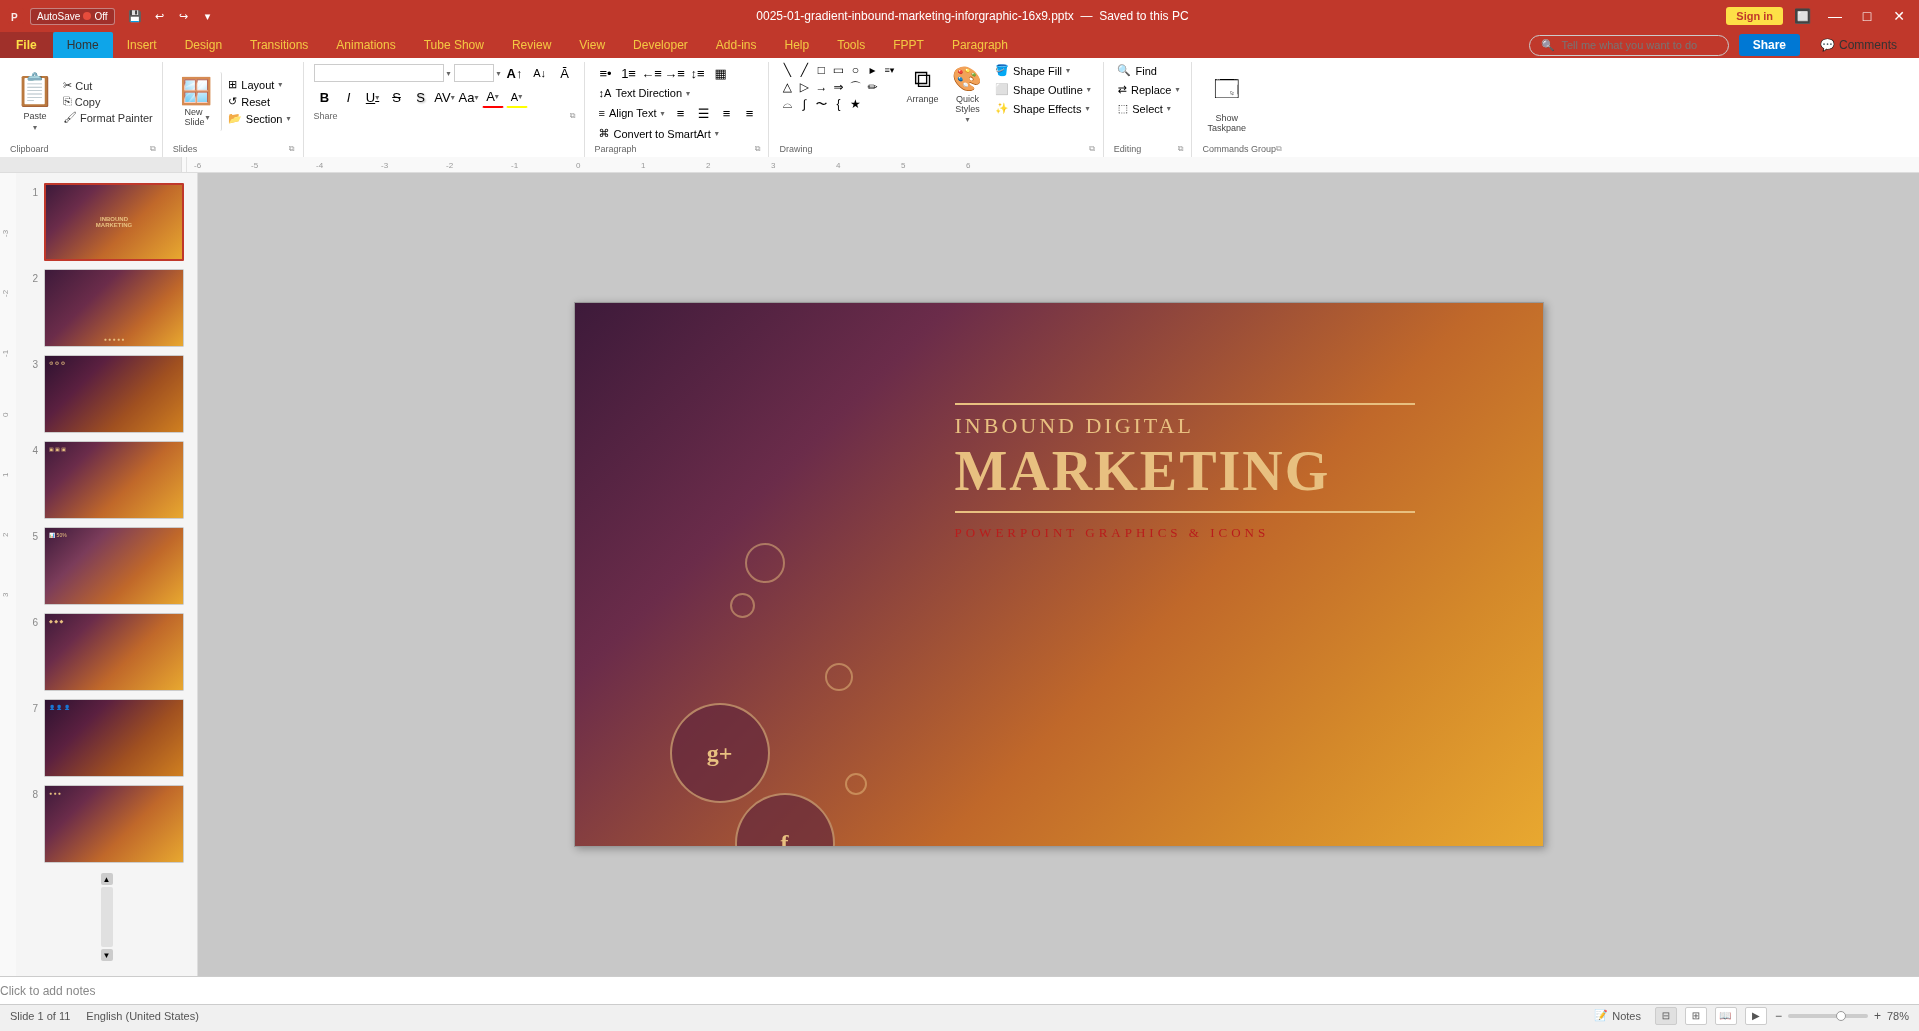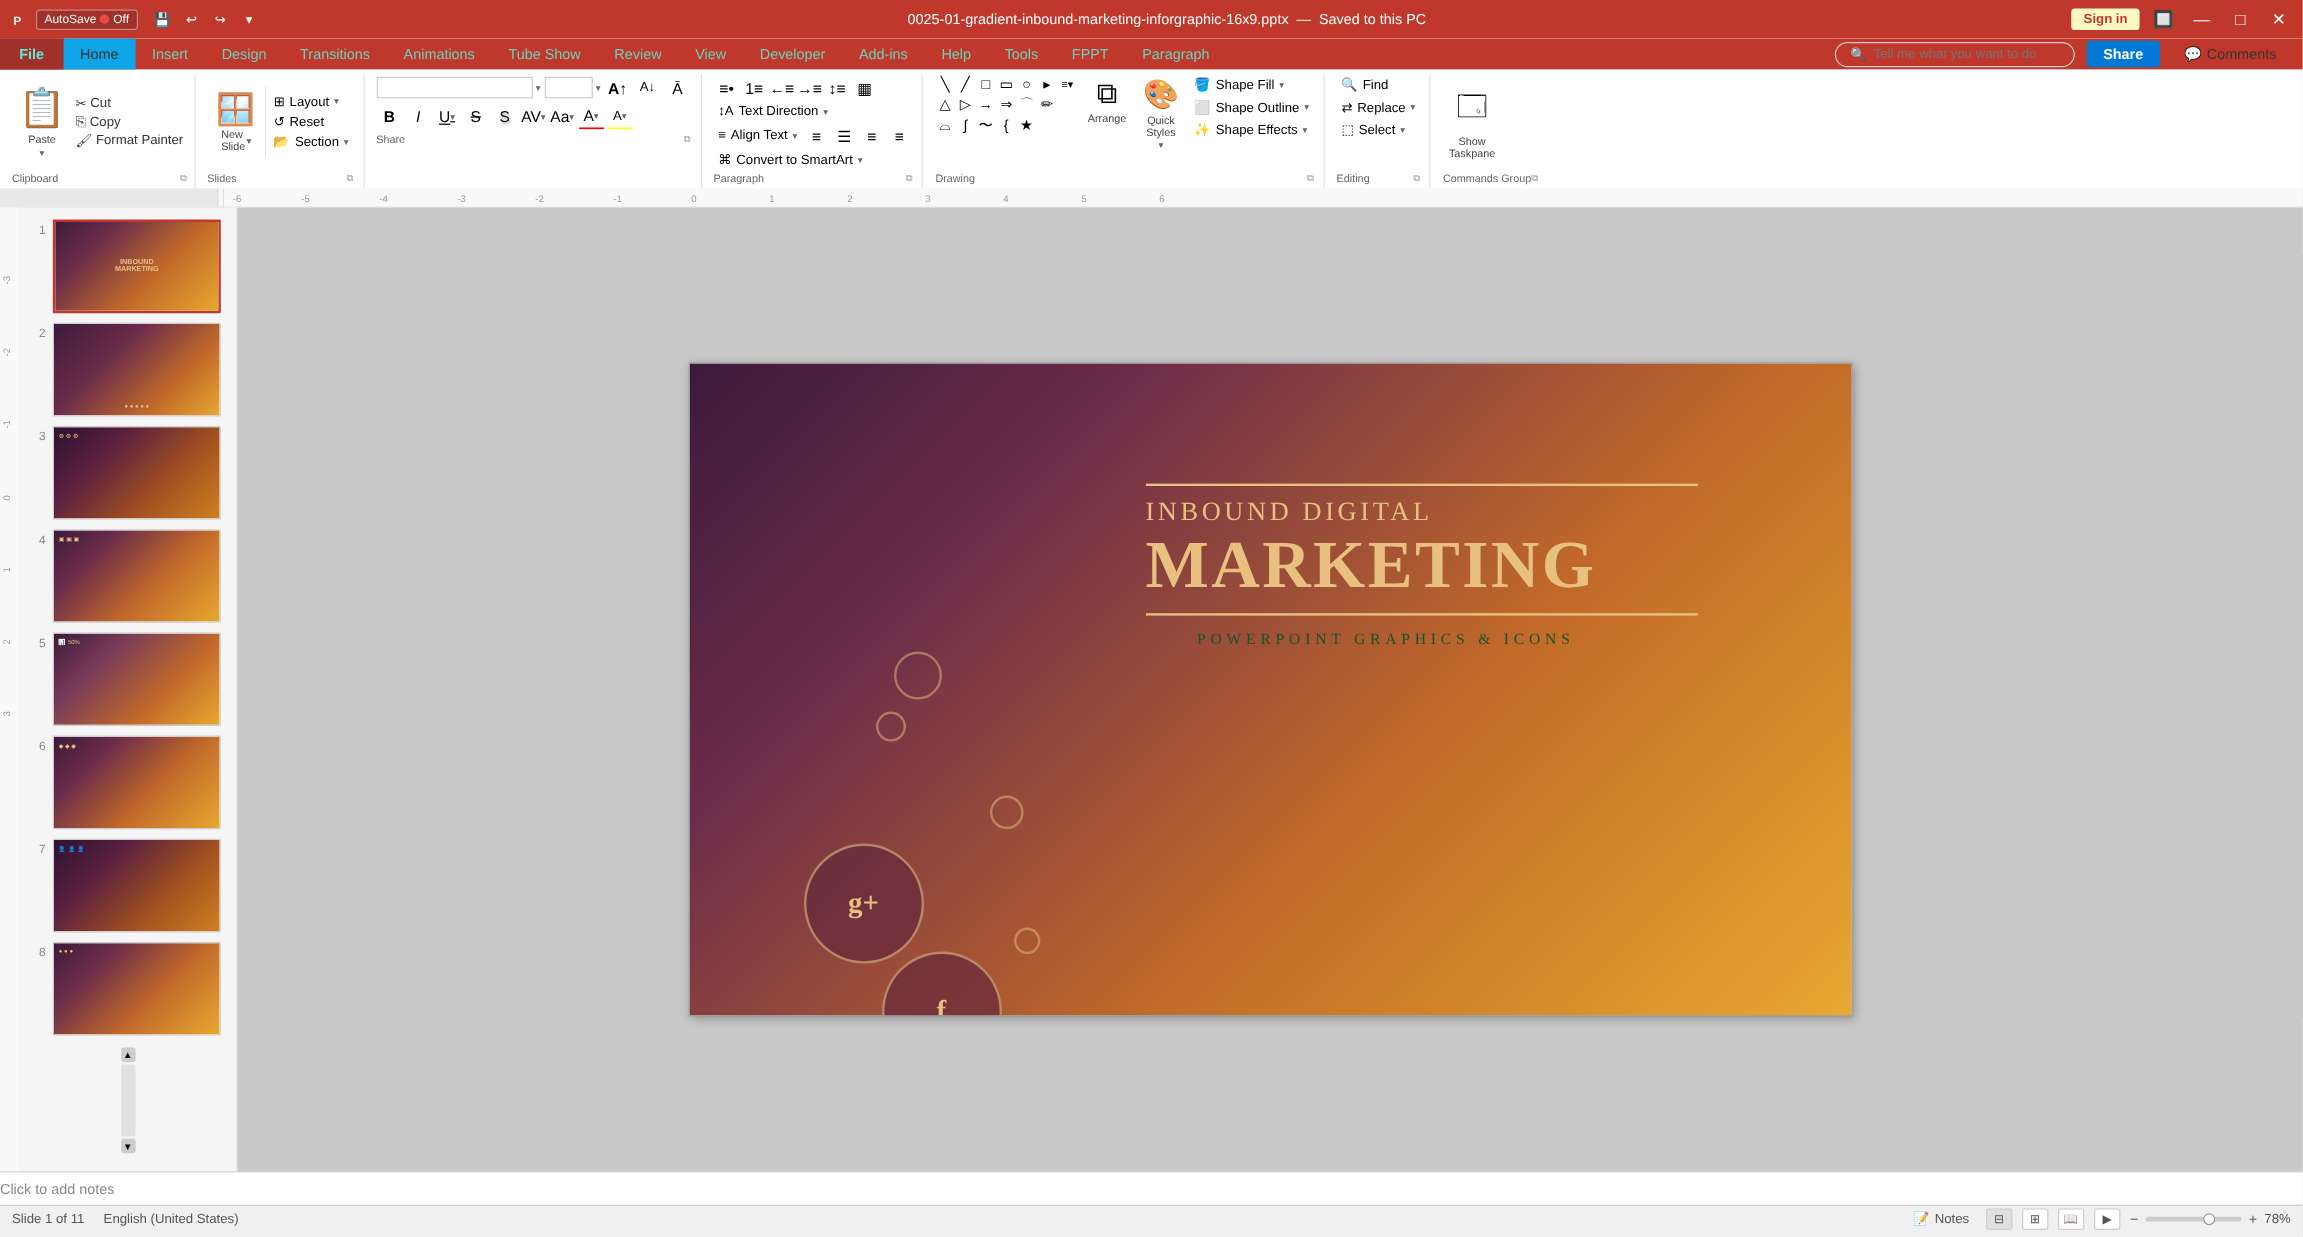--- a/index.html
+++ b/index.html
@@ -15,22 +15,22 @@
       color: white;
     }
     #title-bar .left { display: flex; align-items: center; gap: 6px; flex: 0 0 auto; }
     #title-bar .center { flex: 1; text-align: center; font-size: 12px; color: white; }
     #title-bar .right { display: flex; align-items: center; gap: 8px; flex: 0 0 auto; }
     .autosave-btn { background: #a0302a; border: 1px solid rgba(255,255,255,0.4); border-radius: 3px; color: white; font-size: 10px; padding: 2px 6px; display: flex; align-items: center; gap: 3px; cursor: pointer; }
     .autosave-dot { width: 8px; height: 8px; background: #e74c3c; border-radius: 50%; display: inline-block; }
     .title-icon { width: 16px; height: 16px; cursor: pointer; opacity: 0.9; }
     .title-icon svg { width: 100%; height: 100%; }
     .title-btn { width: 24px; height: 24px; display: flex; align-items: center; justify-content: center; cursor: pointer; border-radius: 2px; font-size: 14px; color: white; }
-    .sign-in-btn { background: #fef9c3; color: #c0382b; border: none; border-radius: 3px; padding: 3px 10px; font-size: 11px; cursor: pointer; font-weight: 600; }
-    .ribbon-tab { padding: 6px 14px; color: #5eead4; font-size: 12px; cursor: pointer; opacity: 0.85; }
+    .sign-in-btn { background: #fde047; color: #c0382b; border: none; border-radius: 3px; padding: 3px 10px; font-size: 11px; cursor: pointer; font-weight: 600; }
+    .ribbon-tab { padding: 6px 14px; color: #fde047; font-size: 12px; cursor: pointer; opacity: 0.85; }
     .ribbon-tab.active { background: #0ea5e9; color: #333; opacity: 1; border-radius: 2px 2px 0 0; }
     .ribbon-tab.file { background: #a0302a; opacity: 1; padding: 6px 16px; font-weight: 600; }
 
     #ribbon-content { display: flex; align-items: stretch; padding: 4px 4px 0 4px; min-height: 90px; background: #fff; gap: 2px; }
     .ribbon-group { display: flex; flex-direction: column; padding: 0 8px; border-right: 1px solid #e0e0e0; min-width: 60px; }
     .ribbon-group:last-child { border-right: none; }
     .ribbon-group-content { display: flex; align-items: center; flex: 1; gap: 2px; flex-wrap: wrap; }
     .ribbon-group-label { font-size: 9px; color: #666; text-align: center; padding: 2px 0 3px 0; border-top: 1px solid transparent; }
     .ribbon-group-header { display: flex; align-items: center; justify-content: space-between; }
     .group-expand { font-size: 8px; color: #999; cursor: pointer; }
@@ -72,21 +72,21 @@
     
     .slide-bg {
       position: absolute; inset: 0;
       background: linear-gradient(135deg, #3d1a3a 0%, #6b2c4a 25%, #c0682a 60%, #d4892a 80%, #e8a830 100%);
     }
     .slide-content { position: absolute; inset: 0; }
     .slide-title-area { position: absolute; left: 380px; top: 100px; right: 60px; }
     .slide-line { width: 460px; height: 2px; background: #e8c080; margin-bottom: 8px; }
     .slide-title-sm { font-size: 22px; color: #e8c080; letter-spacing: 3px; font-weight: 300; font-family: Georgia, serif; }
     .slide-title-lg { font-size: 56px; color: #e8c080; letter-spacing: 2px; font-weight: 700; font-family: Georgia, serif; line-height: 1; margin: 4px 0 12px 0; }
-    .slide-subtitle { font-size: 13px; color: #14532d; letter-spacing: 4px; font-weight: 300; font-family: Georgia, serif; margin-left: 43px; }
+    .slide-subtitle { font-size: 13px; color: #b91c1c; letter-spacing: 4px; font-weight: 300; font-family: Georgia, serif; }
 
     
     .social-area { position: absolute; left: 40px; top: 240px; width: 330px; height: 490px; }
     .circle-outline { position: absolute; border-radius: 50%; border: 2px solid rgba(232,192,128,0.5); }
     .circle-solid { position: absolute; border-radius: 50%; background: rgba(100,40,60,0.7); border: 2px solid rgba(232,192,128,0.6); display: flex; align-items: center; justify-content: center; }
     .social-icon-text { color: #e8c080; font-weight: 700; font-size: 24px; font-family: serif; }
 
     
     #status-bar { height: 22px; background: #f0f0f0; border-top: 1px solid #ccc; display: flex; align-items: center; padding: 0 10px; gap: 16px; font-size: 11px; color: #555; }
     #status-bar .right { margin-left: auto; display: flex; align-items: center; gap: 8px; }

